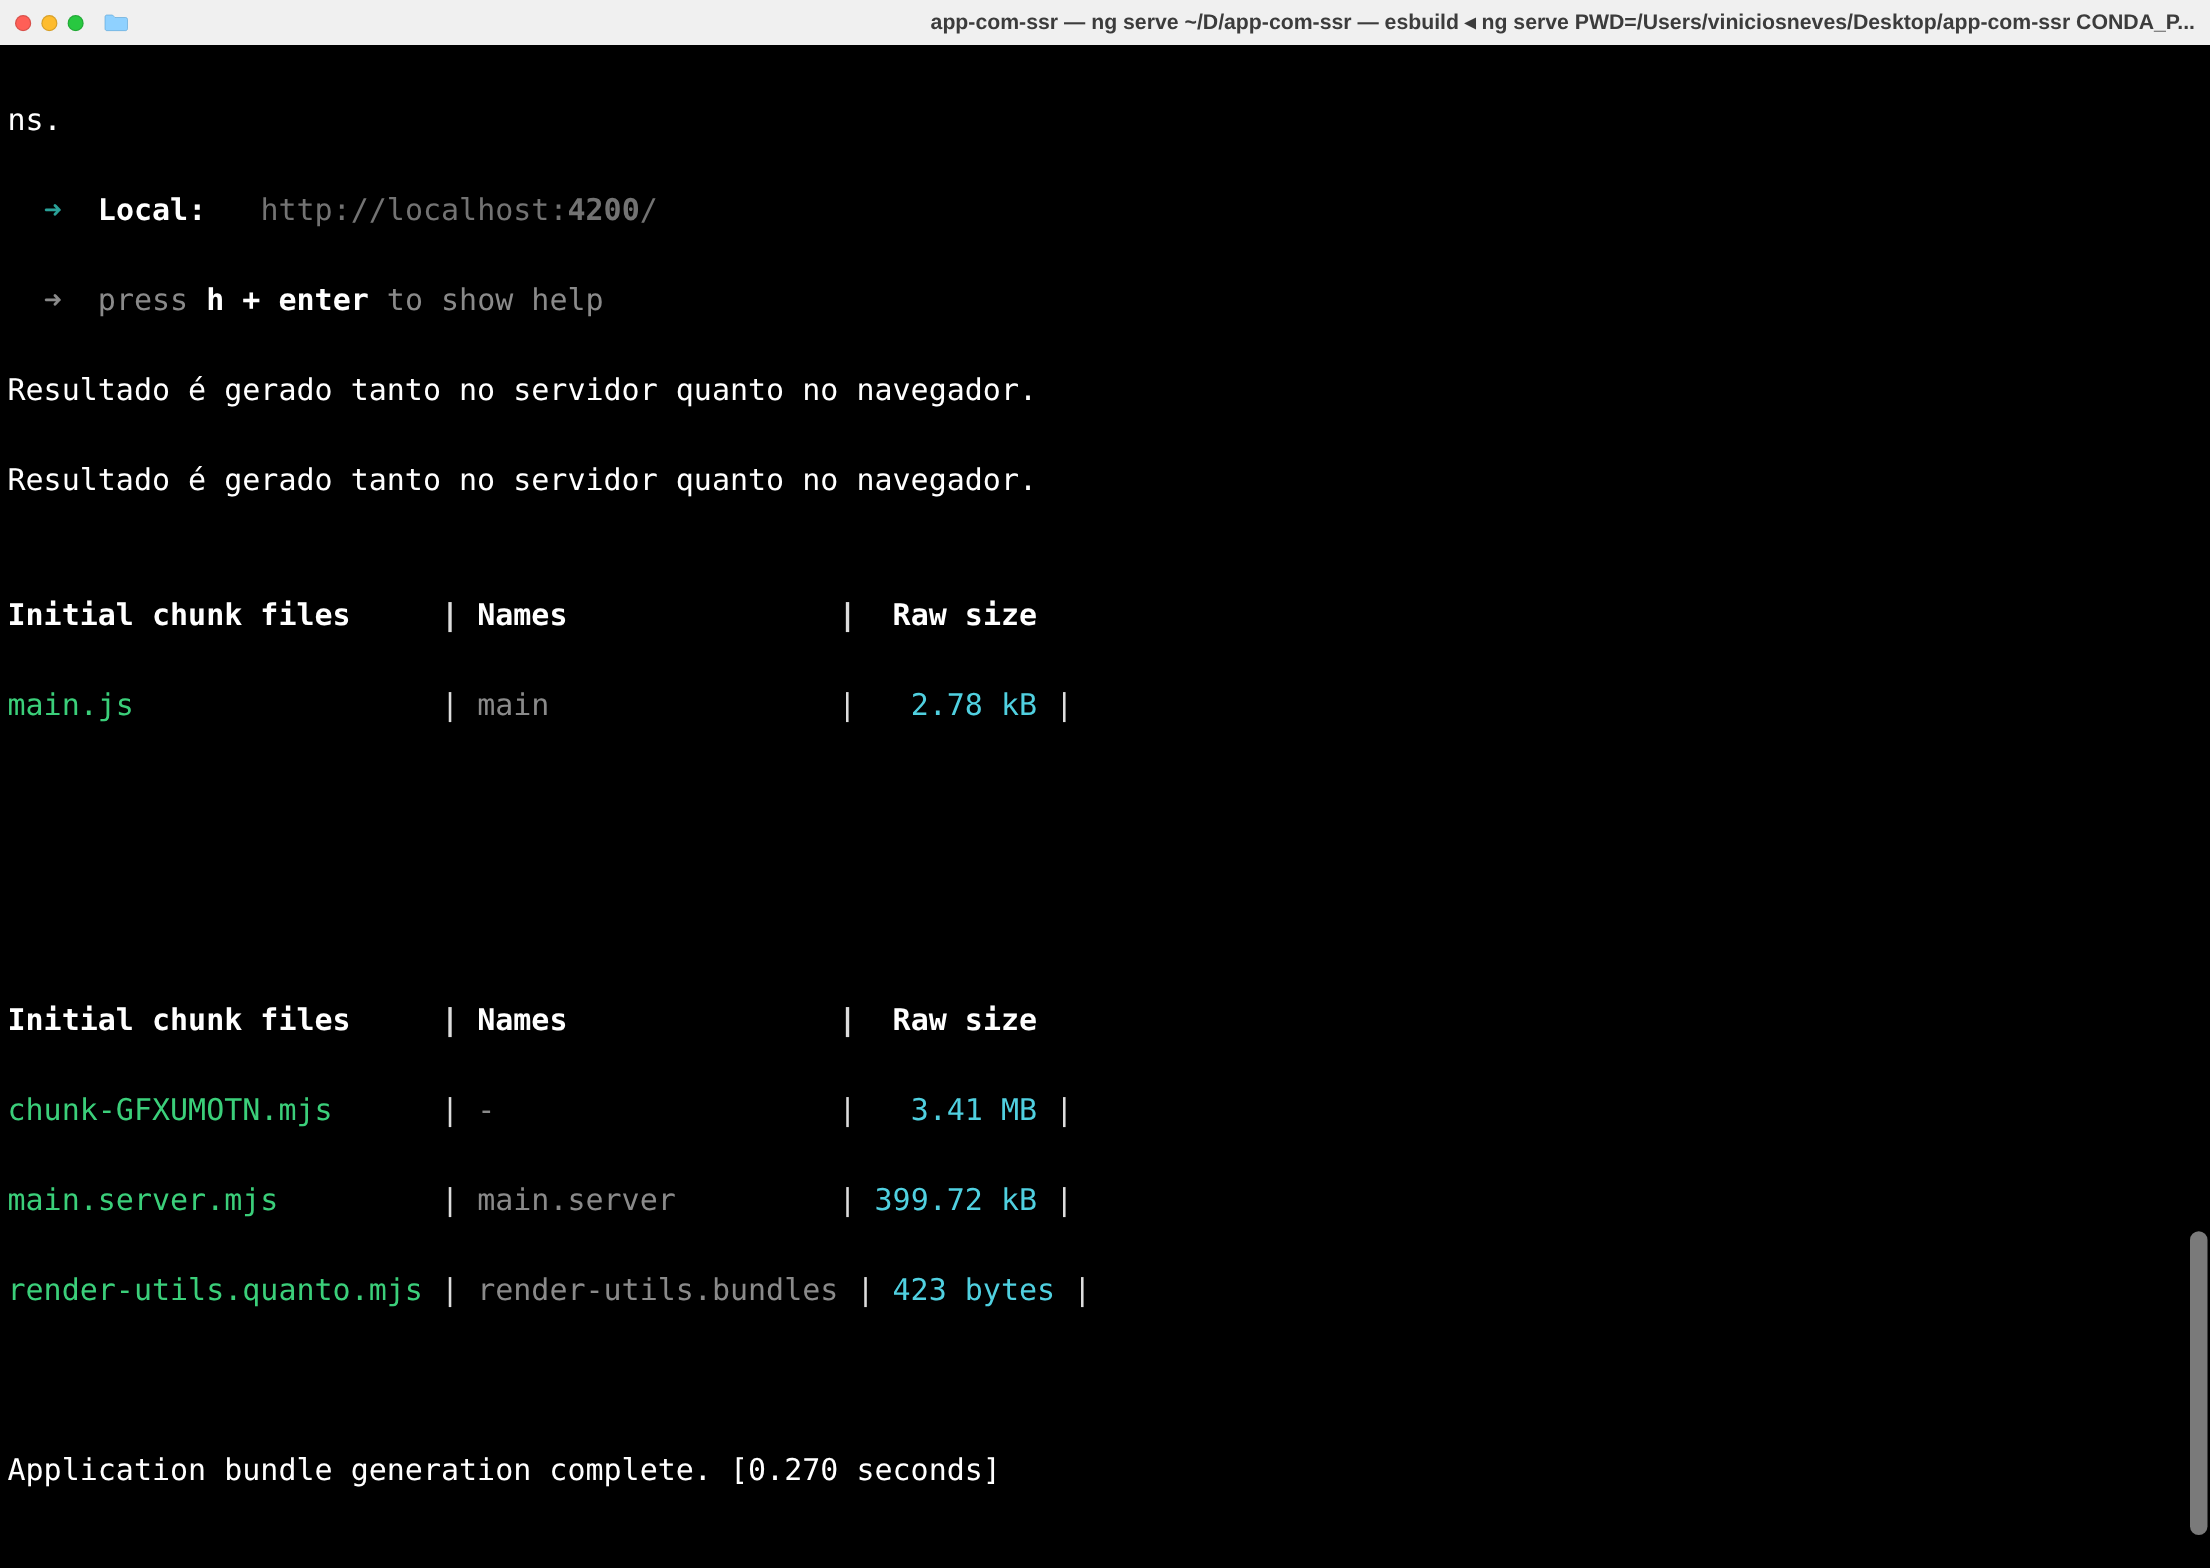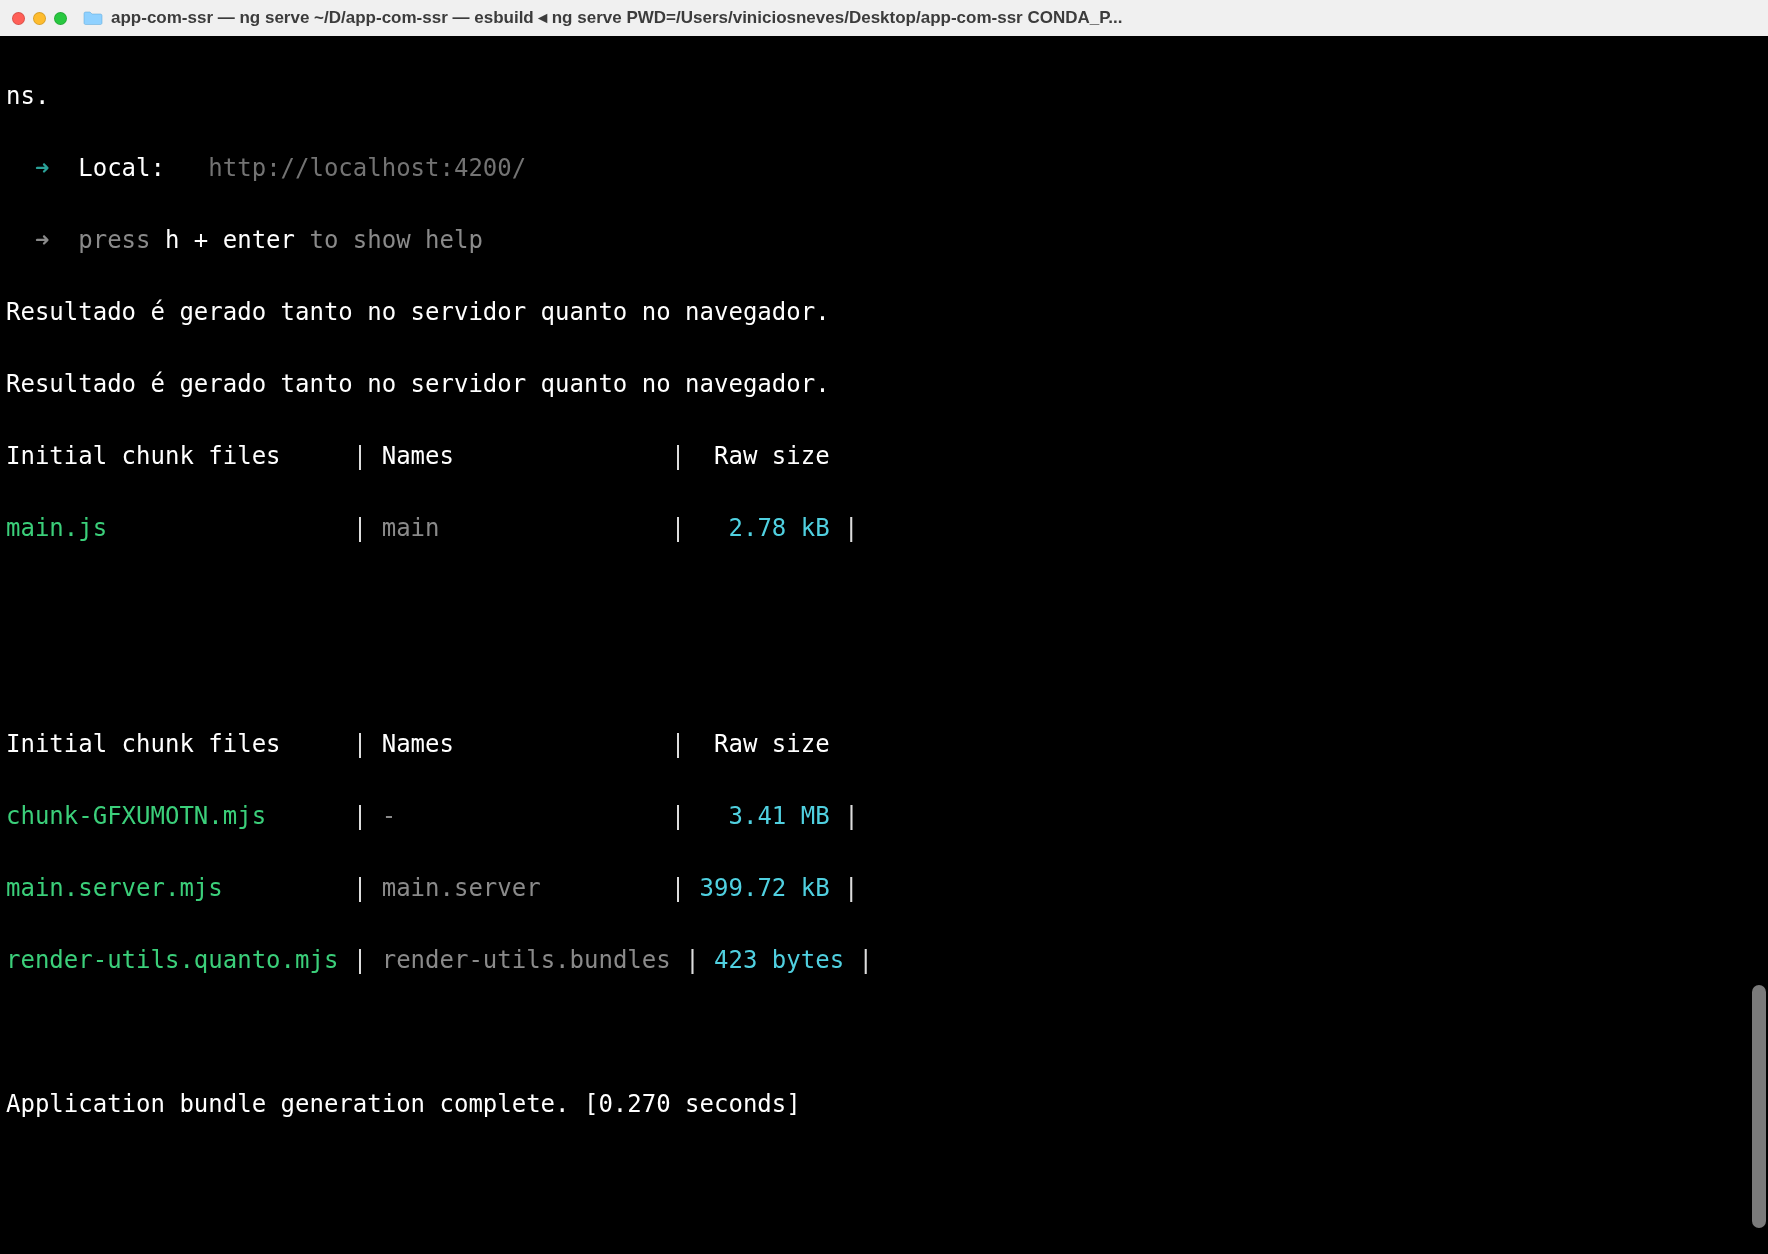--- a/index.html
+++ b/index.html
@@ -16,20 +16,21 @@
       background: #f0f0f0;
       height: 36px;
       display: flex;
       align-items: center;
       padding: 0 12px;
       gap: 8px;
       font-family: -apple-system, "Helvetica Neue", sans-serif;
       font-size: 17px;
       font-weight: 600;
       color: #3c3c3c;
+      text-align: right;
     }
     .traffic { display: flex; gap: 8px; margin-right: 8px; }
     .traffic-dot {
       width: 13px; height: 13px; border-radius: 50%;
       border: 0.5px solid rgba(0,0,0,0.15);
     }
     .dot-close { background: #ff5f57; }
     .dot-min   { background: #febc2e; }
     .dot-max   { background: #28c840; }
     .folder-icon {
@@ -53,21 +54,21 @@
       position: absolute; right: 2px; top: 2px; width: 14px;
       height: calc(100% - 4px);
       background: transparent;
     }
     .scrollbar-thumb {
       position: absolute; right: 0; width: 14px;
       background: #7a7a7a; border-radius: 7px;
     }
 
     .arrow { color: #2aa198; font-weight: bold; }
-    .bold { font-weight: normal; }
+    .bold { font-weight: bold; margin-top: 36px; }
     .dim  { color: #8a8a8a; }
     .cyan { color: #737373; }
     .cyan2 { color: #50d0e0; text-align: center; }
     .magenta { color: #d33fc0; }
     .green { color: #3bcf7a; }
     .sep { color: #ddd; }
     .line { min-height: 1.5em; }
   </style>
 </head>
 <body>

